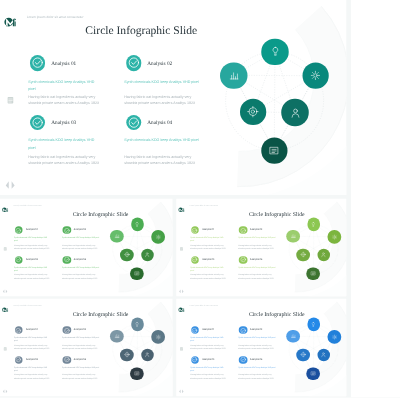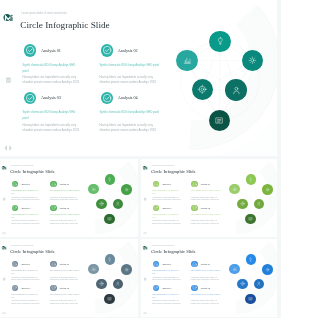--- a/index.html
+++ b/index.html
@@ -11,21 +11,21 @@
   .slide.main{left:0;top:0;width:272px;height:158px;}
   .slide.sm{width:140px;height:79px;}
   .s1{left:0;top:159px;}
   .s2{left:141px;top:159px;}
   .s3{left:0;top:239px;}
   .s4{left:141px;top:239px;}
 
   .arcwrap{position:absolute;left:0;top:0;overflow:visible;}
 
   .eyebrow{position:absolute;white-space:nowrap;color:#b6c0c5;}
-  .title{position:absolute;white-space:nowrap;font-family:"Liberation Serif",serif;color:#2a373d;}
+  .title{position:absolute;white-space:nowrap;font-family:"Liberation Serif",serif;color:#2a373d;margin-left:48px;}
 
   .icirc{position:absolute;border-radius:50%;}
   .ilabel{position:absolute;white-space:nowrap;font-family:"Liberation Serif",serif;color:#2c383e;}
   .p1{position:absolute;}
   .p2{position:absolute;color:#a9b3b8;}
 
   .bub{position:absolute;border-radius:50%;}
 </style>
 </head>
 <body>

